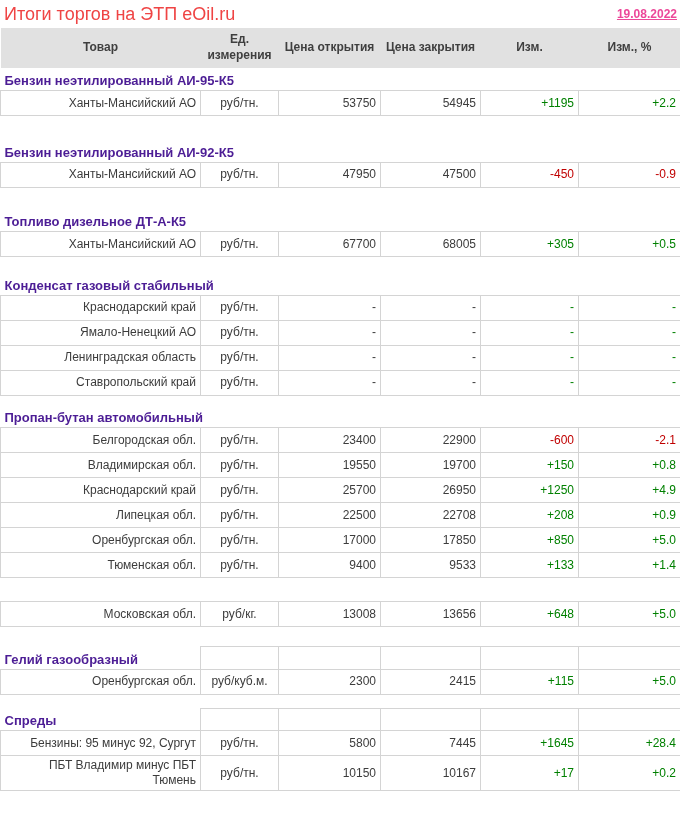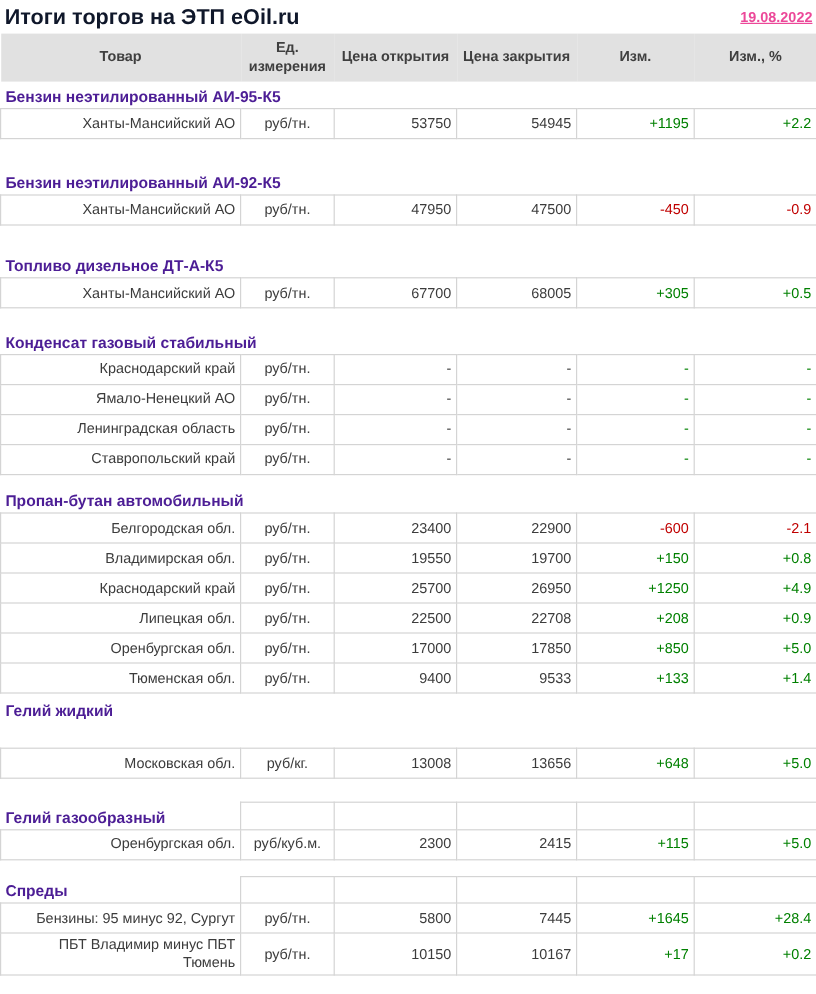--- a/index.html
+++ b/index.html
@@ -4,21 +4,21 @@
 <style>
   html,body { margin:0; padding:0; background:#ffffff; }
   .page {
     width:680px; height:828px; overflow:hidden; box-sizing:border-box;
     font-family:"Liberation Sans", sans-serif; background:#ffffff;
   }
   .titlebar {
     height:28px; display:flex; justify-content:space-between; align-items:center;
     padding:0 3px 0 4px; box-sizing:border-box;
   }
-  .title { font-size:18px; font-weight:bold; color:#0f172a; white-space:nowrap; }
+  .title { font-size:18px; font-weight:normal; color:#ef4444; white-space:nowrap; }
   .date  { font-size:12px; font-weight:bold; color:#ec4899; white-space:nowrap;text-decoration:underline; }
 
   table.report {
     width:680px; border-collapse:collapse; table-layout:fixed;
     font-size:12px; color:#3c3c3c;
   }
   table.report thead th {
     background:#e1e1e1; font-weight:bold; font-size:12px; color:#3f3f3f;
     height:40px; text-align:center; vertical-align:middle; line-height:1.3;
     padding:2px 4px; box-sizing:border-box;
@@ -200,23 +200,20 @@
           <td class="c-name">Тюменская обл.</td>
           <td class="c-unit">руб/тн.</td>
           <td class="c-num">9400</td>
           <td class="c-num">9533</td>
           <td class="c-num up">+133</td>
           <td class="c-num up">+1.4</td>
         </tr>
         <tr class="gap" style="height: 2px;">
           <td colspan="6"></td>
         </tr>
-        <tr class="section">
-          <td colspan="6">Гелий жидкий</td>
-        </tr>
         <tr class="gap" style="height: 22px;">
           <td colspan="6"></td>
         </tr>
         <tr class="data">
           <td class="c-name">Московская обл.</td>
           <td class="c-unit">руб/кг.</td>
           <td class="c-num">13008</td>
           <td class="c-num">13656</td>
           <td class="c-num up">+648</td>
           <td class="c-num up">+5.0</td>

